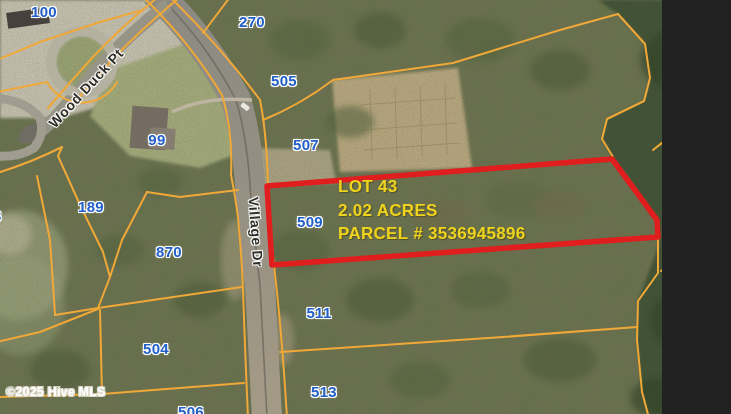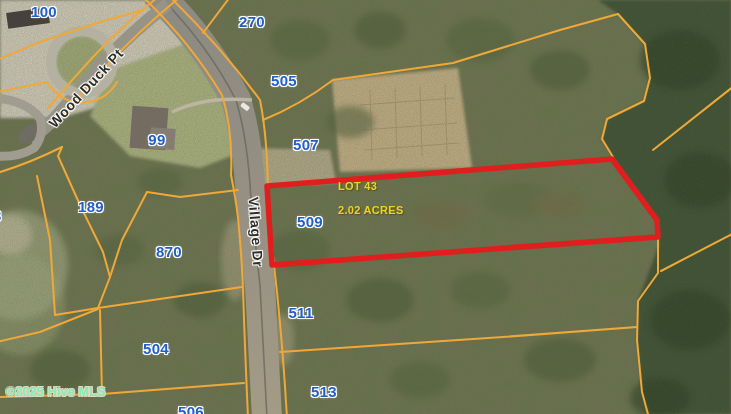--- a/index.html
+++ b/index.html
@@ -1,37 +1,37 @@
 <!DOCTYPE html>
 <html><head>
 <meta charset="utf-8">
 <style>
   html,body{margin:0;padding:0;background:#222;}
   .screen{
-    position:relative;width:731px;height:414px;overflow:hidden;
+    position:relative;width:662px;height:414px;overflow:hidden;
     font-family:"Liberation Sans",sans-serif;background:#6d7052;
   }
   .screen svg{position:absolute;left:0;top:0;}
   .map-label{position:absolute;transform:translate(-50%,-50%);white-space:nowrap;pointer-events:none;}
   .lot-label{
     color:#2260c8;font-size:15px;font-weight:700;letter-spacing:.3px;
     text-shadow:-1px -1px 0 #fff,1px -1px 0 #fff,-1px 1px 0 #fff,1px 1px 0 #fff,0 0 3px #fff;
   }
   .street-label{
     color:#2f2f2a;font-size:14px;font-weight:700;letter-spacing:.6px;
     text-shadow:-1px -1px 0 #ffffffd8,1px -1px 0 #ffffffd8,-1px 1px 0 #ffffffd8,1px 1px 0 #ffffffd8,0 0 3px #ffffffb0;
   }
   .highlight-text{
     position:absolute;left:338px;top:175px;line-height:23.5px;
-    color:#eed31f;font-size:11px;font-weight:700;letter-spacing:.3px;
+    color:#eed31f;font-size:17px;font-weight:700;letter-spacing:.3px;
     text-shadow:1px 1px 1px rgba(70,55,0,.55);white-space:nowrap;
   }
   .watermark{
     position:absolute;left:6px;top:385px;
-    color:#86efac;font-size:12.5px;font-weight:600;letter-spacing:.2px;
+    color:#ffffff;font-size:12.5px;font-weight:600;letter-spacing:.2px;
     text-shadow:-1px -1px 0 #ddd9ca,1px -1px 0 #ddd9ca,-1px 1px 0 #ddd9ca,1px 1px 0 #ddd9ca;
   }
 </style>
 </head>
 <body>
 
 <div class="screen">
 
   <svg width="731" height="414" viewBox="0 0 731 414">
     <defs>
@@ -182,31 +182,32 @@
 
     <polygon points="267,186 612,159 657,220 658,237 272,265" fill="none" stroke="#e01e1e" stroke-width="5.5" stroke-linejoin="round"></polygon>
   </svg>
 
   <div class="map-label lot-label" style="left:44px;top:11px">100</div>
   <div class="map-label lot-label" style="left:252px;top:21px">270</div>
   <div class="map-label lot-label" style="left:284px;top:80px">505</div>
   <div class="map-label lot-label" style="left:157px;top:139px">99</div>
   <div class="map-label lot-label" style="left:306px;top:144px">507</div>
   <div class="map-label lot-label" style="left:310px;top:221px">509</div>
-  <div class="map-label lot-label" style="left:301px;top:312px">511</div>
+  <div class="map-label lot-label" style="left:319px;top:312px">511</div>
   <div class="map-label lot-label" style="left:324px;top:391px">513</div>
   <div class="map-label lot-label" style="left:91px;top:206px">189</div>
   <div class="map-label lot-label" style="left:169px;top:251px">870</div>
   <div class="map-label lot-label" style="left:156px;top:348px">504</div>
   <div class="map-label lot-label" style="left:191px;top:411px">506</div>
   <div class="map-label lot-label" style="left:-7px;top:215px;transform:translate(0,-50%)">3</div>
 
   <div class="map-label street-label" style="left:86px;top:88px;transform:translate(-50%,-50%) rotate(-47deg)">Wood Duck Pt</div>
   <div class="map-label street-label" style="left:256px;top:232px;transform:translate(-50%,-50%) rotate(86deg)">Village Dr</div>
 
   <div class="highlight-text">
     <div>LOT 43</div>
     <div>2.02 ACRES</div>
+    <div>PARCEL # 3536945896</div>
   </div>
 
   <div class="watermark">©2025 Hive MLS</div>
 
 </div>
 
 </body></html>

